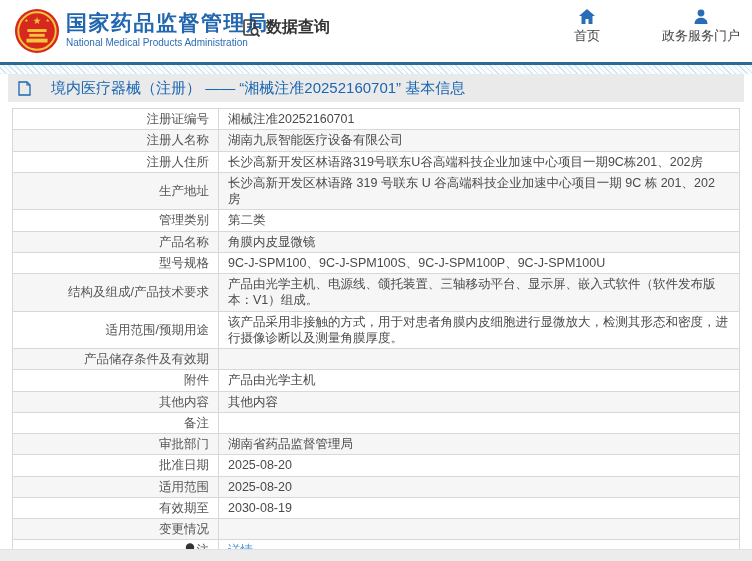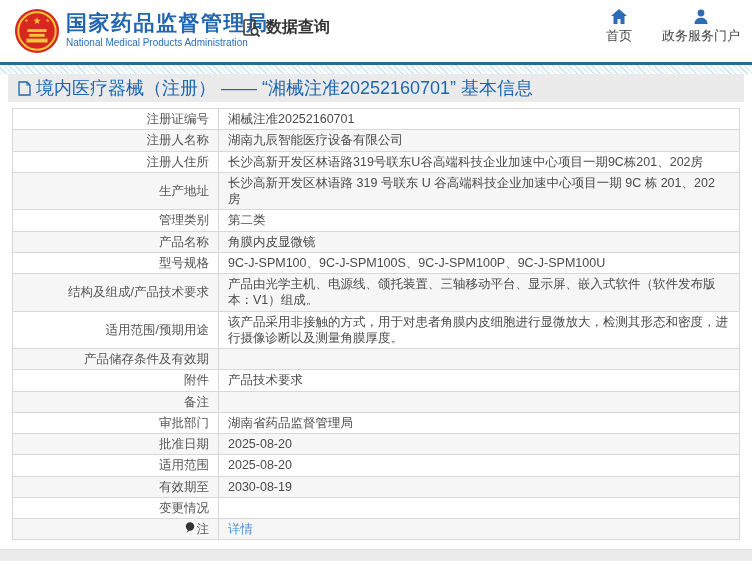--- a/index.html
+++ b/index.html
@@ -20,38 +20,38 @@
   }
   .agency-en { font-size: 10px; color: #2d6db5; margin-top: 3px; white-space: nowrap; }
   .dataquery {
     position: absolute; left: 241px; top: 17px;
     display: flex; align-items: center; gap: 5px;
     font-size: 16px; color: #333; font-weight: bold;
   }
   .topnav { position: absolute; right: 12px; top: 9px; display: flex; gap: 30px; }
   .topnav-item {
     display: flex; flex-direction: column; align-items: center; gap: 3px;
-    font-size: 13px; color: #444; cursor: pointer; white-space: nowrap;
+    font-size: 13px; color: #444; cursor: pointer; white-space: nowrap; margin-left: 32px;
   }
 
   
   .blue-line { height: 3px; background: #2b6a91; }
   .hatch {
     height: 9px;
     background-color: #fafdff;
     background-image: repeating-linear-gradient(45deg,
       rgba(130,185,215,0.35) 0, rgba(130,185,215,0.35) 1px,
       transparent 1px, transparent 4px);
   }
 
   
   .crumb-band {
     margin: 0 8px; height: 28px; background: #eaeaea;
     display: flex; align-items: center; padding-left: 10px;
-    color: #1b66b1; font-size: 18px; gap: 5px;
+    color: #1b66b1; font-size: 15px; gap: 20px;
   }
 
   
   .table-wrap { padding: 6px 12px 16px 12px; }
   table.detail {
     width: 728px; border-collapse: collapse; table-layout: fixed;
     font-size: 12.5px; color: #4a4a4a;
   }
   table.detail td {
     border: 1px solid #d8d8d8; padding: 2px 9px; line-height: 1.3;
@@ -167,21 +167,25 @@
         <tr>
           <td class="row-label"><span>适用范围/预期用途</span></td>
           <td class="row-value"><span>该产品采用非接触的方式，用于对患者角膜内皮细胞进行显微放大，检测其形态和密度，进行摄像诊断以及测量角膜厚度。</span></td>
         </tr>
         <tr>
           <td class="row-label"><span>产品储存条件及有效期</span></td>
           <td class="row-value"><span></span></td>
         </tr>
         <tr>
           <td class="row-label"><span>附件</span></td>
-          <td class="row-value"><span>产品技术要求</span></td>
+          <td class="row-value"><span>产品由光学主机</span></td>
+        </tr>
+        <tr>
+          <td class="row-label"><span>其他内容</span></td>
+          <td class="row-value"><span>其他内容</span></td>
         </tr>
         <tr>
           <td class="row-label"><span>备注</span></td>
           <td class="row-value"><span></span></td>
         </tr>
         <tr>
           <td class="row-label"><span>审批部门</span></td>
           <td class="row-value"><span>湖南省药品监督管理局</span></td>
         </tr>
         <tr>

